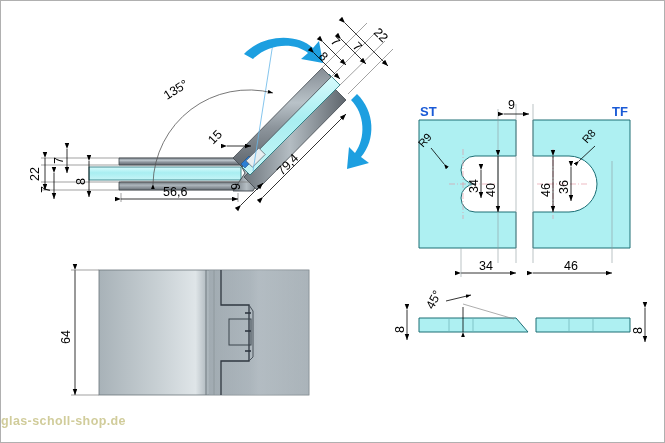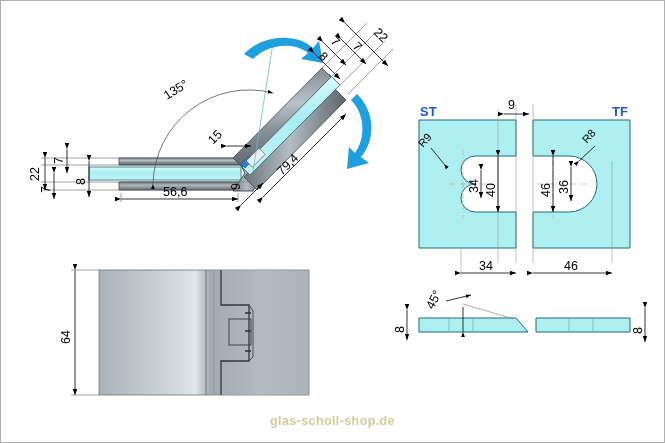--- a/index.html
+++ b/index.html
@@ -6,21 +6,21 @@
   body{font-family:"Liberation Sans",sans-serif;}
   #sheet{
     position:relative;width:665px;height:443px;background:#ffffff;
     border:1px solid #b0b0b0;box-sizing:border-box;overflow:hidden;
   }
   #sheet svg{position:absolute;left:0;top:0;}
   .dimtxt{font-family:"Liberation Sans",sans-serif;font-size:12.5px;fill:#000;}
   .dimtxt-sm{font-family:"Liberation Sans",sans-serif;font-size:11px;fill:#000;}
   .lbl{font-family:"Liberation Sans",sans-serif;font-size:13px;fill:#1a5ad6;font-weight:600;}
   .wm{
-    position:absolute;left:0;right:0;bottom:14px;text-align:center;
+    position:absolute;left:0;right:0;bottom:14px;
     font-family:"Liberation Sans",sans-serif;font-size:12.5px;font-weight:bold;
     color:#c9c48a;letter-spacing:.4px;opacity:.85;
     text-shadow:0 1px 0 #ffffff;
   }
 </style>
 </head>
 <body>
 
 <div id="sheet">
 

